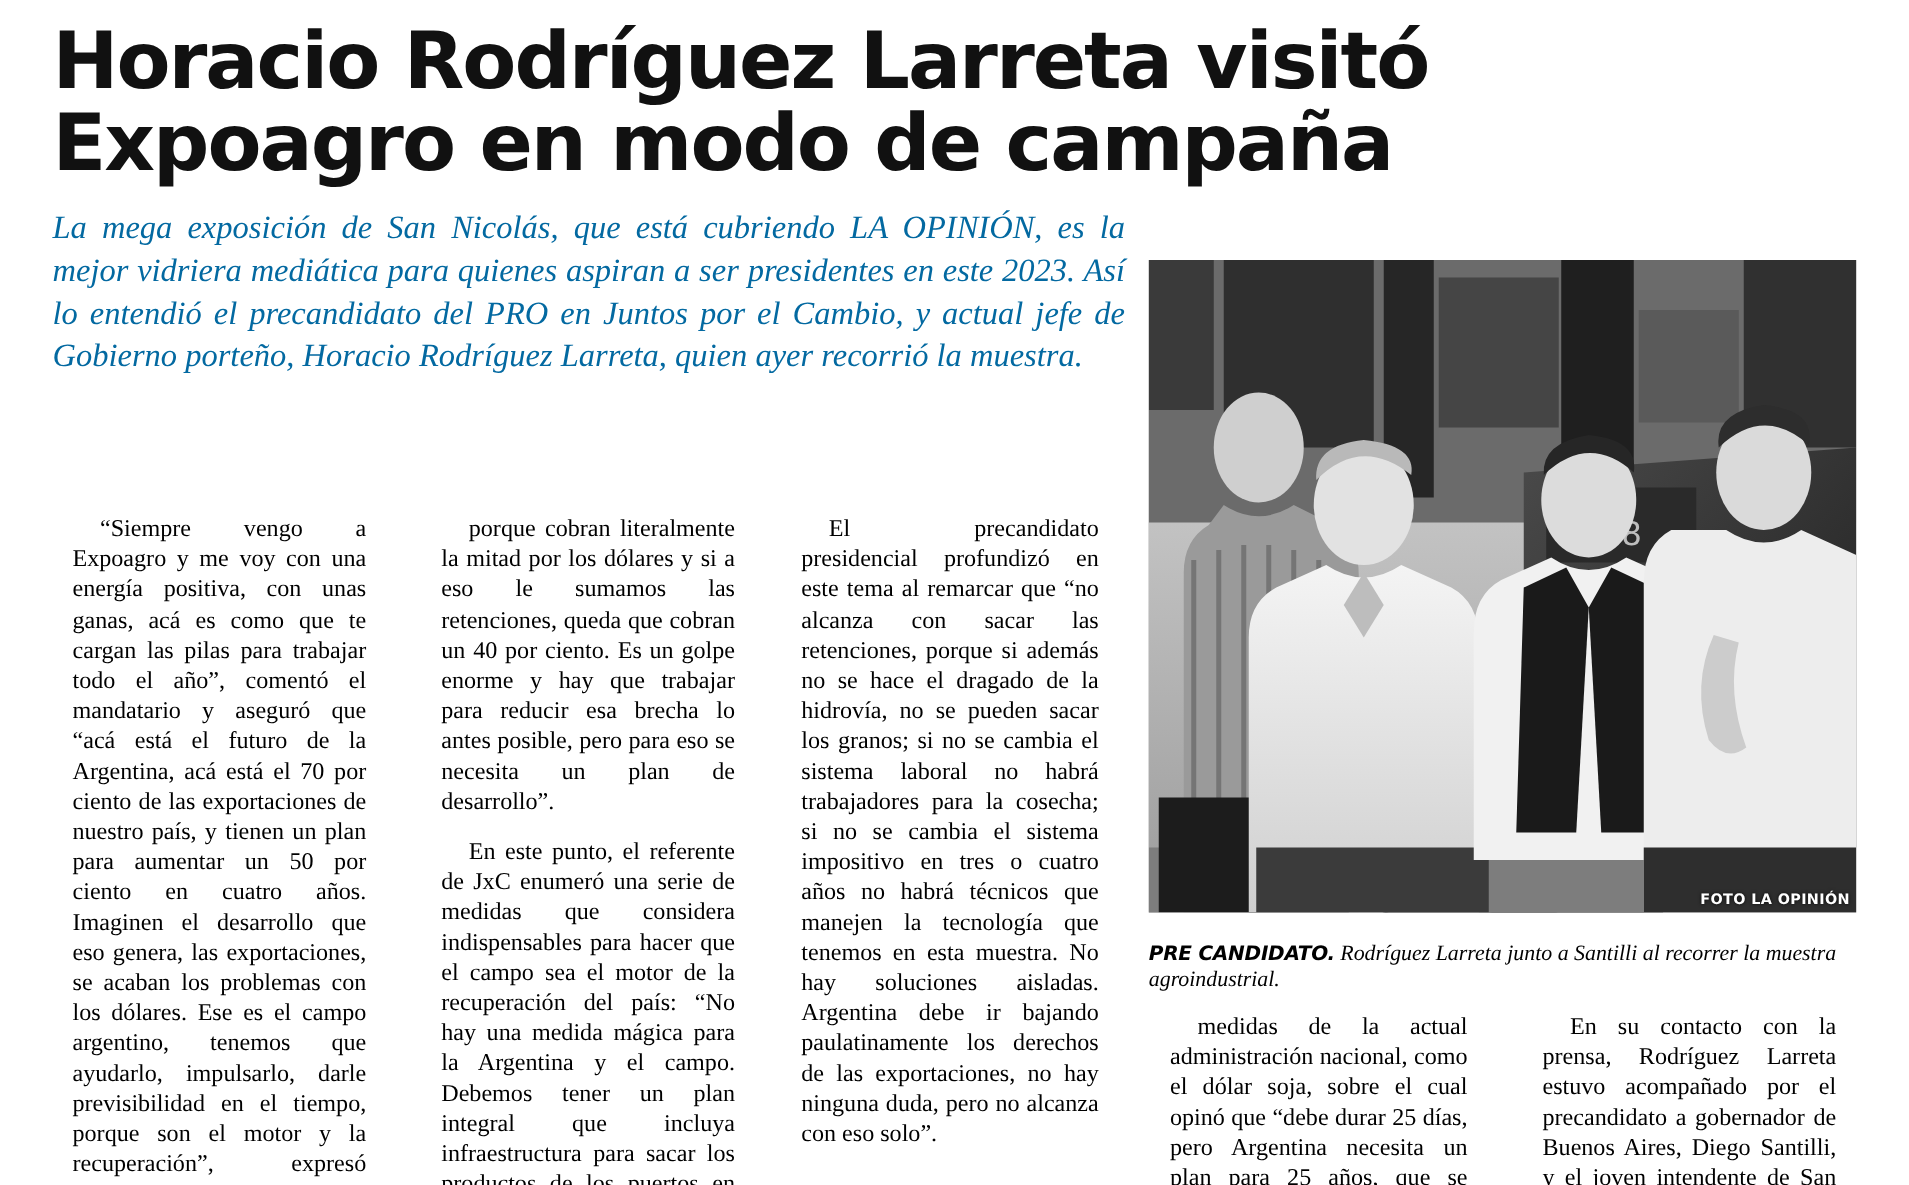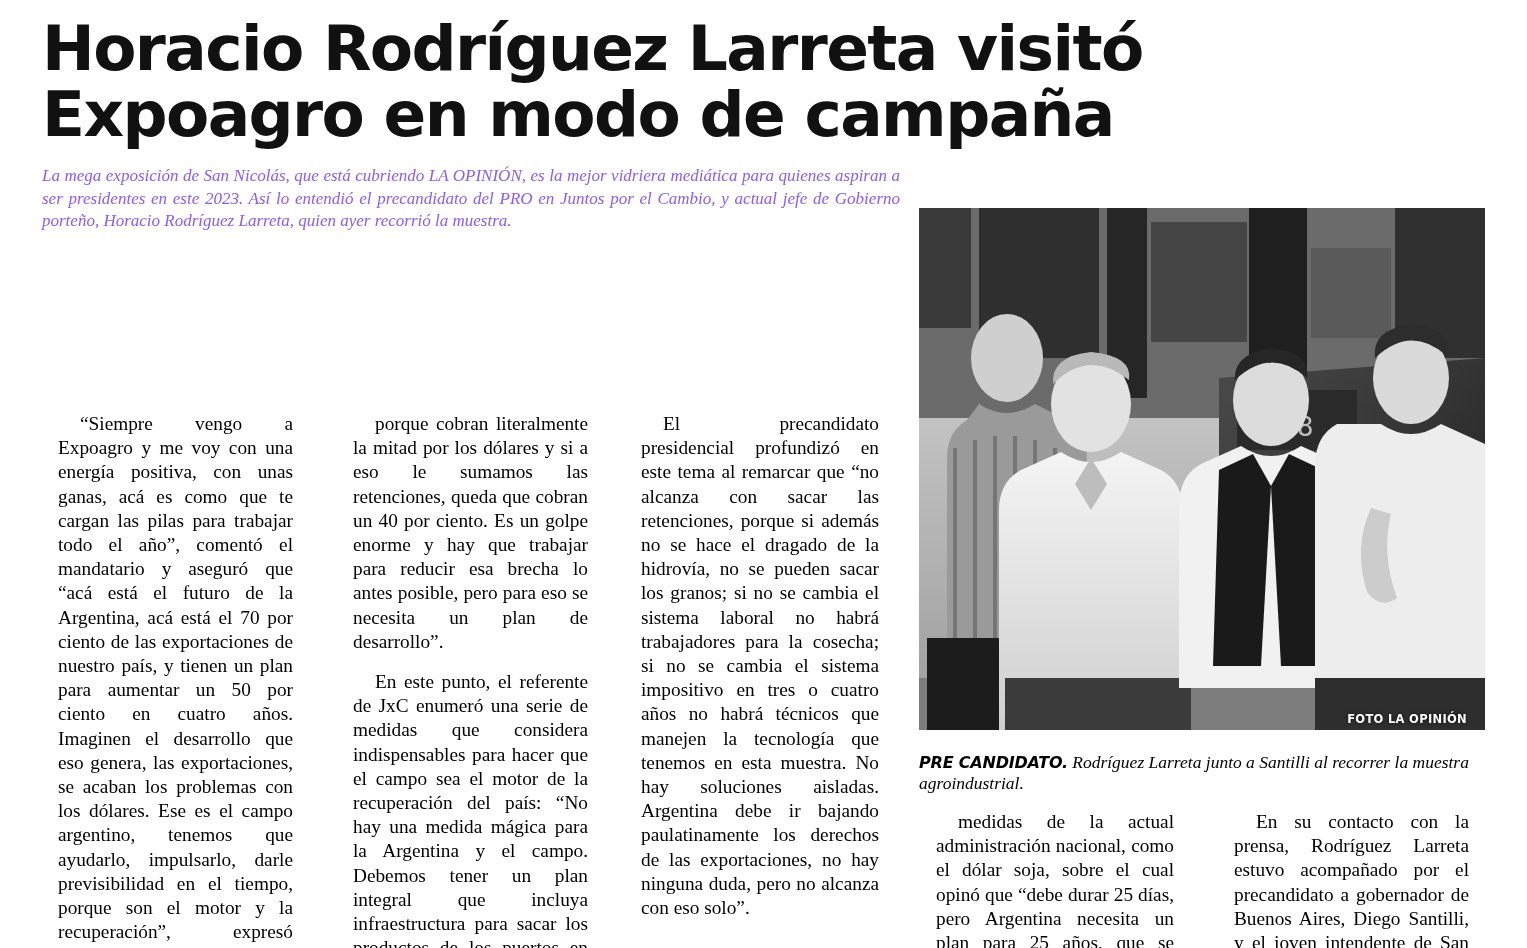--- a/index.html
+++ b/index.html
@@ -39,44 +39,44 @@
   .headline .line2 {
     margin-top: 4px;
   }
 
   
   .lead {
     margin: 20px 0 0 42px;
     width: 858px;
     font-family: "Liberation Serif", serif;
     font-style: italic;
-    font-size: 17px;
+    font-size: 26px;
     line-height: 1.32;
     text-align: justify;
-    color: #8b5cf6;
+    color: #0369a1;
   }
 
   
   .photo-block {
     position: absolute;
     top: 190px;
     right: 42px;
     width: 566px;
   }
   .photo {
     position: relative;
     width: 566px;
     height: 522px;
     overflow: hidden;
     background: #6e6e6e;
   }
   .photo svg { display: block; }
   .photo-credit {
     position: absolute;
-    right: 18px;
+    right: 5px;
     bottom: 4px;
     font-family: "DejaVu Sans", sans-serif;
     font-weight: bold;
     font-size: 11.5px;
     letter-spacing: 0.3px;
     color: #ffffff;
     text-shadow: 0 0 3px rgba(0,0,0,0.85);
   }
   .photo-caption {
     margin-top: 22px;

